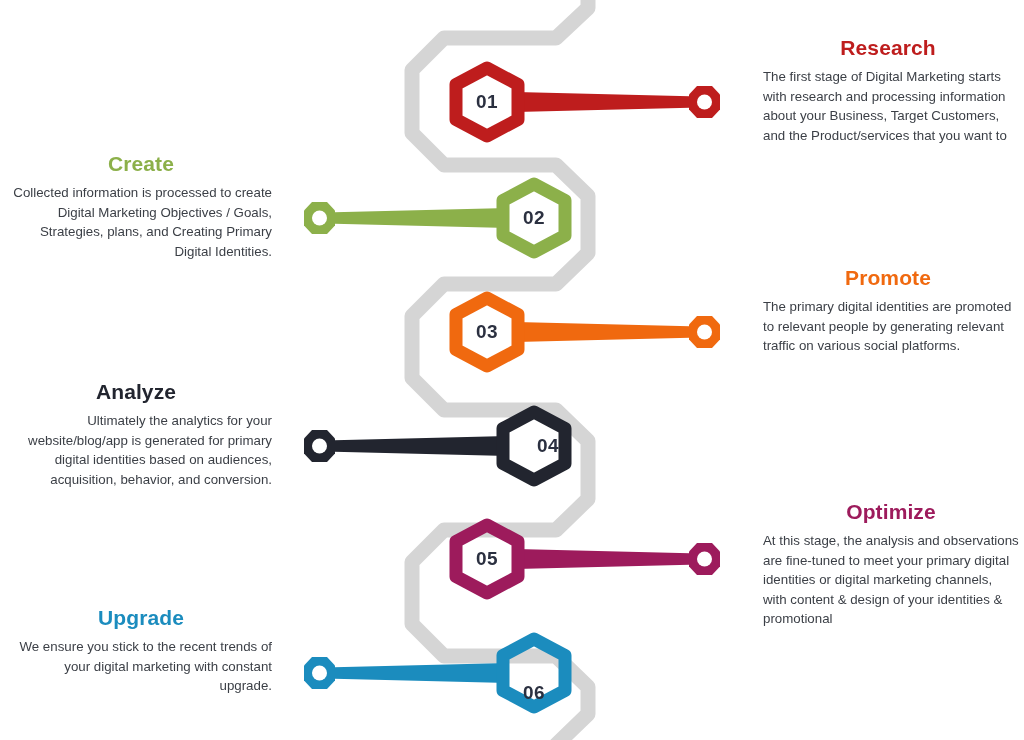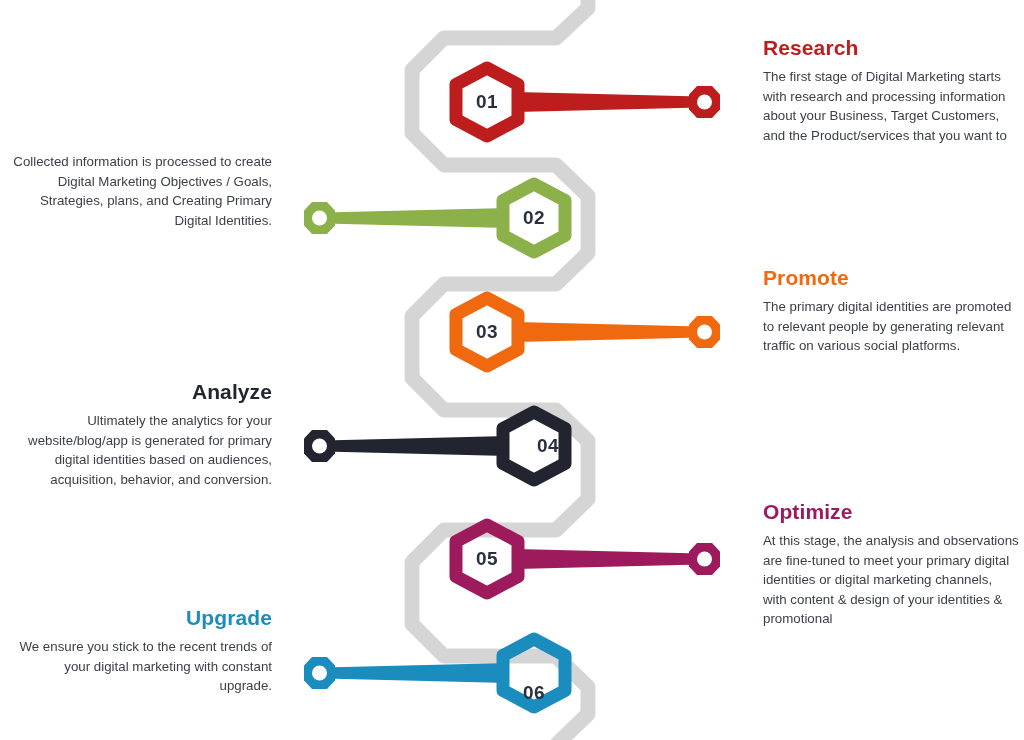--- a/index.html
+++ b/index.html
@@ -12,20 +12,21 @@
   }
   #stage{position:absolute;left:0;top:0;width:1024px;height:740px;}
   #ribbon{position:absolute;left:0;top:0;width:1024px;height:740px;}
 
   .txt{position:absolute;width:262px;}
   .txt.right{text-align:right;}
   .txt.left{text-align:left;}
   .heading{
     font-size:21px;font-weight:bold;margin:0 0 8px 0;line-height:1.1;
     letter-spacing:0.1px;
+    text-align:center;
   }
   .body-copy{
     font-size:13.3px;line-height:19.6px;color:#3b3f46;margin:0;
     font-weight:400;
   }
   .num{
     position:absolute;
     font-size:19px;font-weight:bold;color:#2b3040;
     letter-spacing:0.5px;
     text-align:center;
@@ -121,20 +122,21 @@
 <div class="num" style="left:508px;top:435px;">04</div>
 <div class="num" style="left:447px;top:548px;">05</div>
 <div class="num" style="left:494px;top:662px;margin-top:20px;">06</div>
 
 <div class="txt left" style="left:763px;top:36px;width:250px;">
   <p class="heading" style="color:#be1d1d;">Research</p>
   <p class="body-copy">The first stage of Digital Marketing starts with research and processing information about your Business, Target Customers, and the Product/services that you want to</p>
 </div>
 
 <div class="txt right" style="left:10px;top:152px;width:262px;">
+  <p class="heading" style="color:#8cb04a;">Create</p>
   <p class="body-copy">Collected information is processed to create Digital Marketing Objectives / Goals, Strategies, plans, and Creating Primary Digital Identities.</p>
 </div>
 
 <div class="txt left" style="left:763px;top:266px;width:250px;">
   <p class="heading" style="color:#f0690f;">Promote</p>
   <p class="body-copy">The primary digital identities are promoted to relevant people by generating relevant traffic on various social platforms.</p>
 </div>
 
 <div class="txt right" style="left:0px;top:380px;width:272px;">
   <p class="heading" style="color:#22252f;">Analyze</p>

